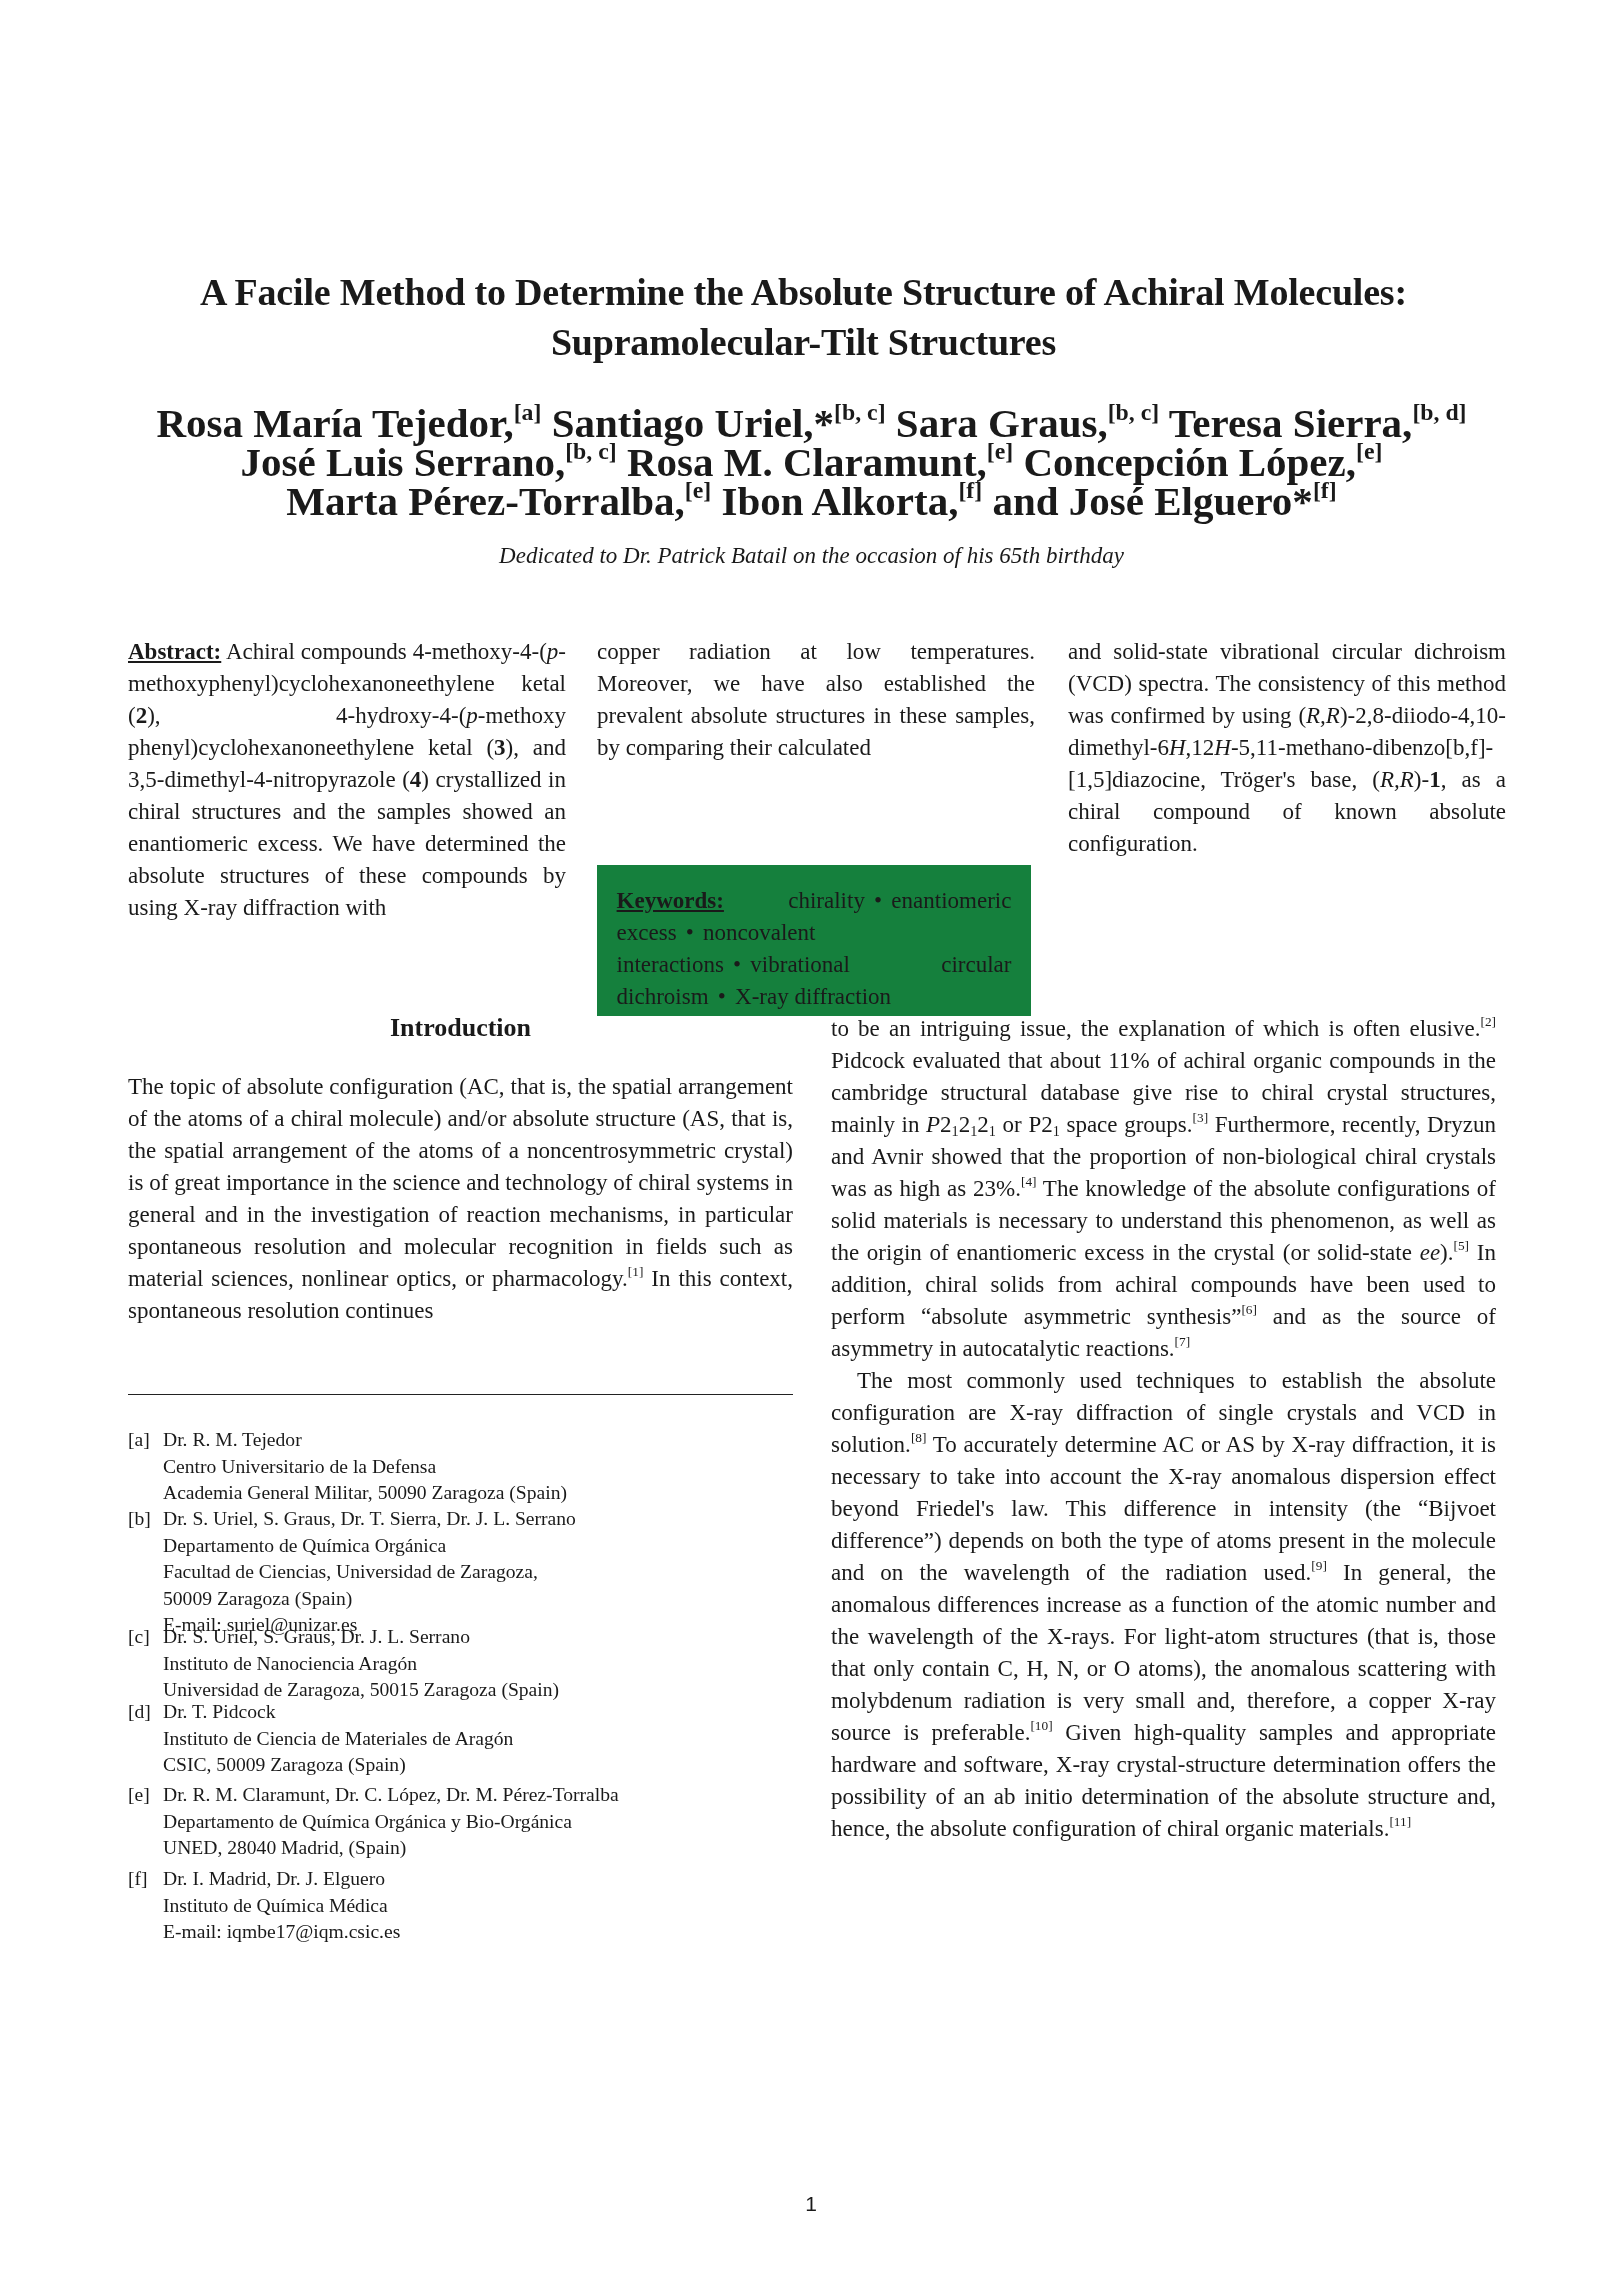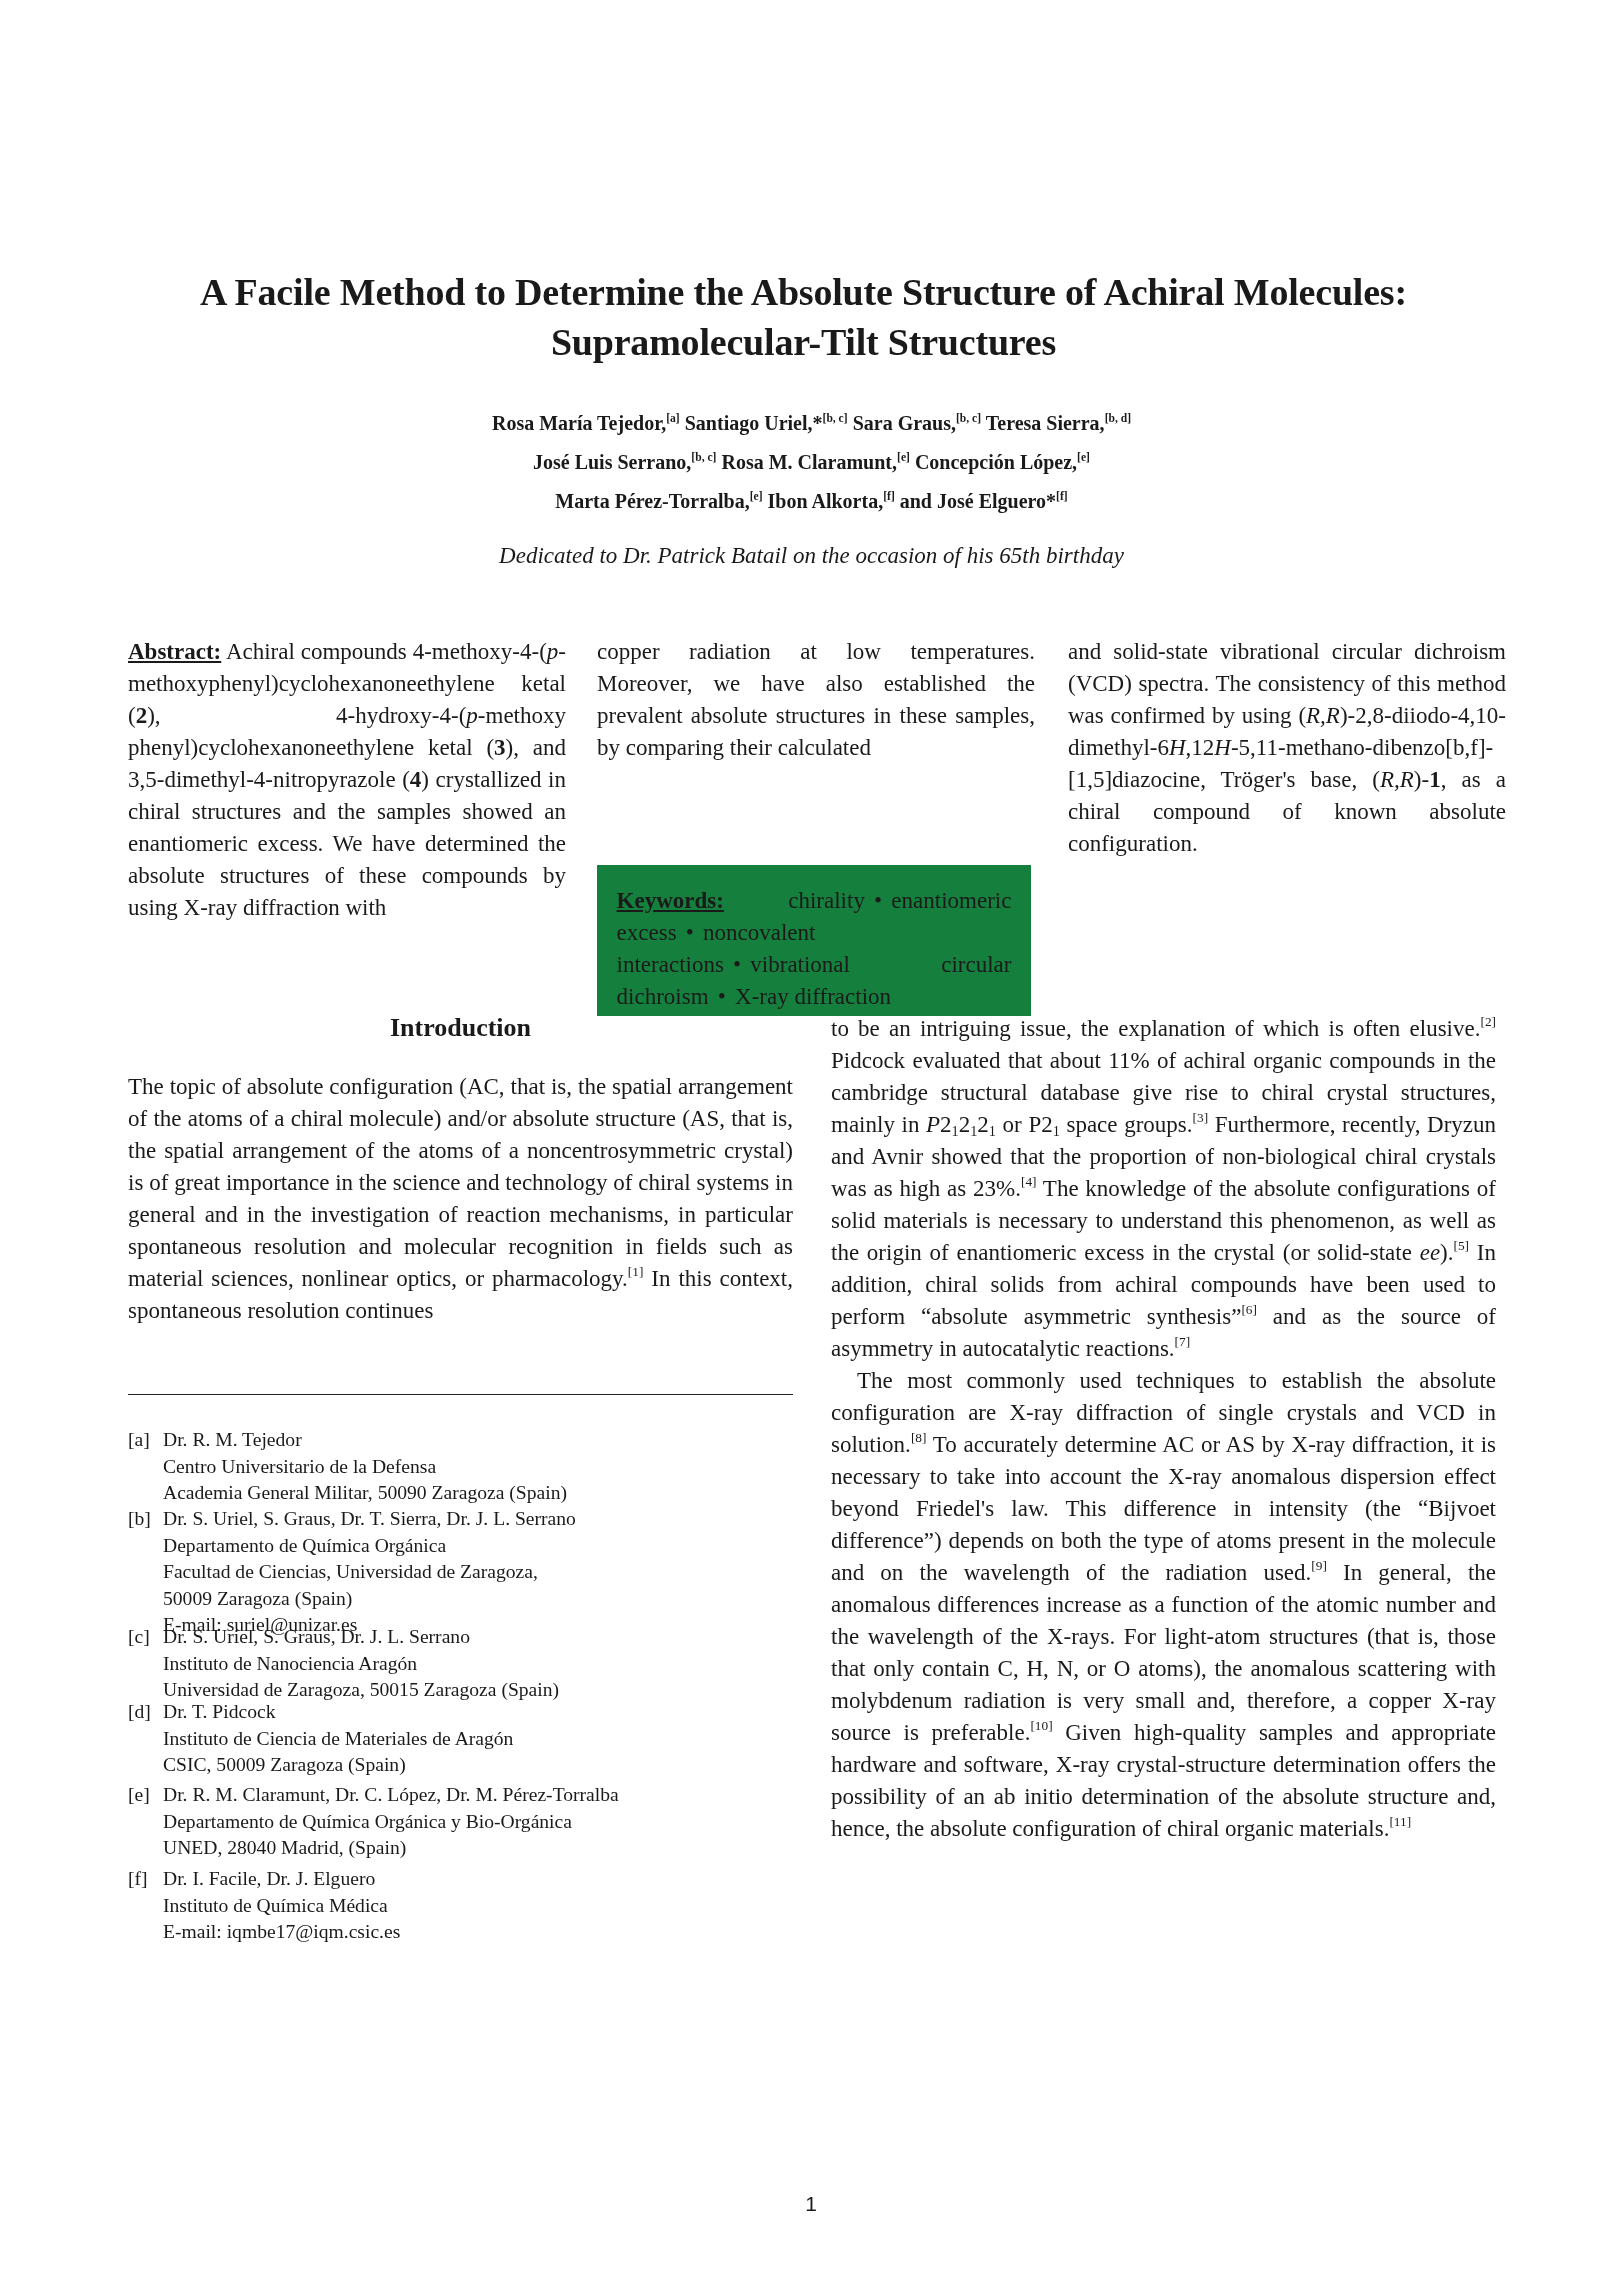--- a/index.html
+++ b/index.html
@@ -2,21 +2,21 @@
 <html style="font-size:10.5px"><head>
 <meta charset="utf-8">
 <style>
   html, body { margin: 0; padding: 0; background: #ffffff; }
   body { width: 1623px; height: 2295px; position: relative; overflow: hidden;
          font-family: "Liberation Serif", "DejaVu Serif", serif; color: #1a1a1a; }
   .abs { position: absolute; }
   .title { left: 90px; top: 267px; width: 1427px; text-align: center;
            font-weight: bold; font-size: 38px; line-height: 50px; letter-spacing: -0.2px; }
   .authors { left: 131px; top: 404px; width: 1361px; text-align: center;
-             font-weight: bold; font-size: 20px; line-height: 39px; }
+             font-weight: bold; font-size: 41px; line-height: 39px; }
   .authors sup, .sup { font-size: 0.58em; font-weight: normal; vertical-align: 0.72em; line-height: 0; }
   .authors sup { font-weight: bold; }
   .dedication { left: 131px; top: 543px; width: 1361px; text-align: center;
                 font-style: italic; font-size: 23px; }
   .abs-col { top: 636px; width: 438px; font-size: 23px; line-height: 32px; text-align: justify; }
   .c1 { left: 128px; } .c2 { left: 597px; } .c3 { left: 1068px; }
   .kw-box { left: 597px; top: 865px; width: 434px; height: 151px; background: #15803d; }
   .kw-inner { padding: 19.6px 19.6px 0 19.6px; font-size: 23px; line-height: 32px; text-align: justify; }
   .kw-dot { padding: 0 9.2px; }
   b.l { font-weight: bold; text-decoration: underline; }
@@ -130,21 +130,21 @@
   <span class="fn-tag">[e]</span>
   <div class="fn-body">
     <div>Dr. R. M. Claramunt, Dr. C. López, Dr. M. Pérez-Torralba</div>
     <div>Departamento de Química Orgánica y Bio-Orgánica</div>
     <div>UNED, 28040 Madrid, (Spain)</div>
   </div>
 </div>
 <div class="abs fn" style="top:1866px;">
   <span class="fn-tag">[f]</span>
   <div class="fn-body">
-    <div>Dr. I. Facile, Dr. J. Elguero</div>
+    <div>Dr. I. Madrid, Dr. J. Elguero</div>
     <div>Instituto de Química Médica</div>
     <div>E-mail: iqmbe17@iqm.csic.es</div>
   </div>
 </div>
 
 <div class="abs body-col right-col">
   <p><span>to be an intriguing issue, the explanation of which is often elusive.</span><span class="sup">[2]</span><span> Pidcock evaluated that about 11% of achiral organic compounds in the cambridge structural database give rise to chiral crystal structures, mainly in </span><i>P</i><span><span>2</span><span class="sub">1</span><span>2</span><span class="sub">1</span><span>2</span><span class="sub">1</span></span><span> or P2</span><span class="sub">1</span><span> space groups.</span><span class="sup">[3]</span><span> Furthermore, recently, Dryzun and Avnir showed that the proportion of non-biological chiral crystals was as high as 23%.</span><span class="sup">[4]</span><span> The knowledge of the absolute configurations of solid materials is necessary to understand this phenomenon, as well as the origin of enantiomeric excess in the crystal (or solid-state </span><i>ee</i><span>).</span><span class="sup">[5]</span><span> In addition, chiral solids from achiral compounds have been used to perform “absolute asymmetric synthesis”</span><span class="sup">[6]</span><span> and as the source of asymmetry in autocatalytic reactions.</span><span class="sup">[7]</span></p>
   <p class="indent"><span>The most commonly used techniques to establish the absolute configuration are X-ray diffraction of single crystals and VCD in solution.</span><span class="sup">[8]</span><span> To accurately determine AC or AS by X-ray diffraction, it is necessary to take into account the X-ray anomalous dispersion effect beyond Friedel's law. This difference in intensity (the “Bijvoet difference”) depends on both the type of atoms present in the molecule and on the wavelength of the radiation used.</span><span class="sup">[9]</span><span> In general, the anomalous differences increase as a function of the atomic number and the wavelength of the X-rays. For light-atom structures (that is, those that only contain C, H, N, or O atoms), the anomalous scattering with molybdenum radiation is very small and, therefore, a copper X-ray source is preferable.</span><span class="sup">[10]</span><span> Given high-quality samples and appropriate hardware and software, X-ray crystal-structure determination offers the possibility of an ab initio determination of the absolute structure and, hence, the absolute configuration of chiral organic materials.</span><span class="sup">[11]</span></p>
 </div>
 

